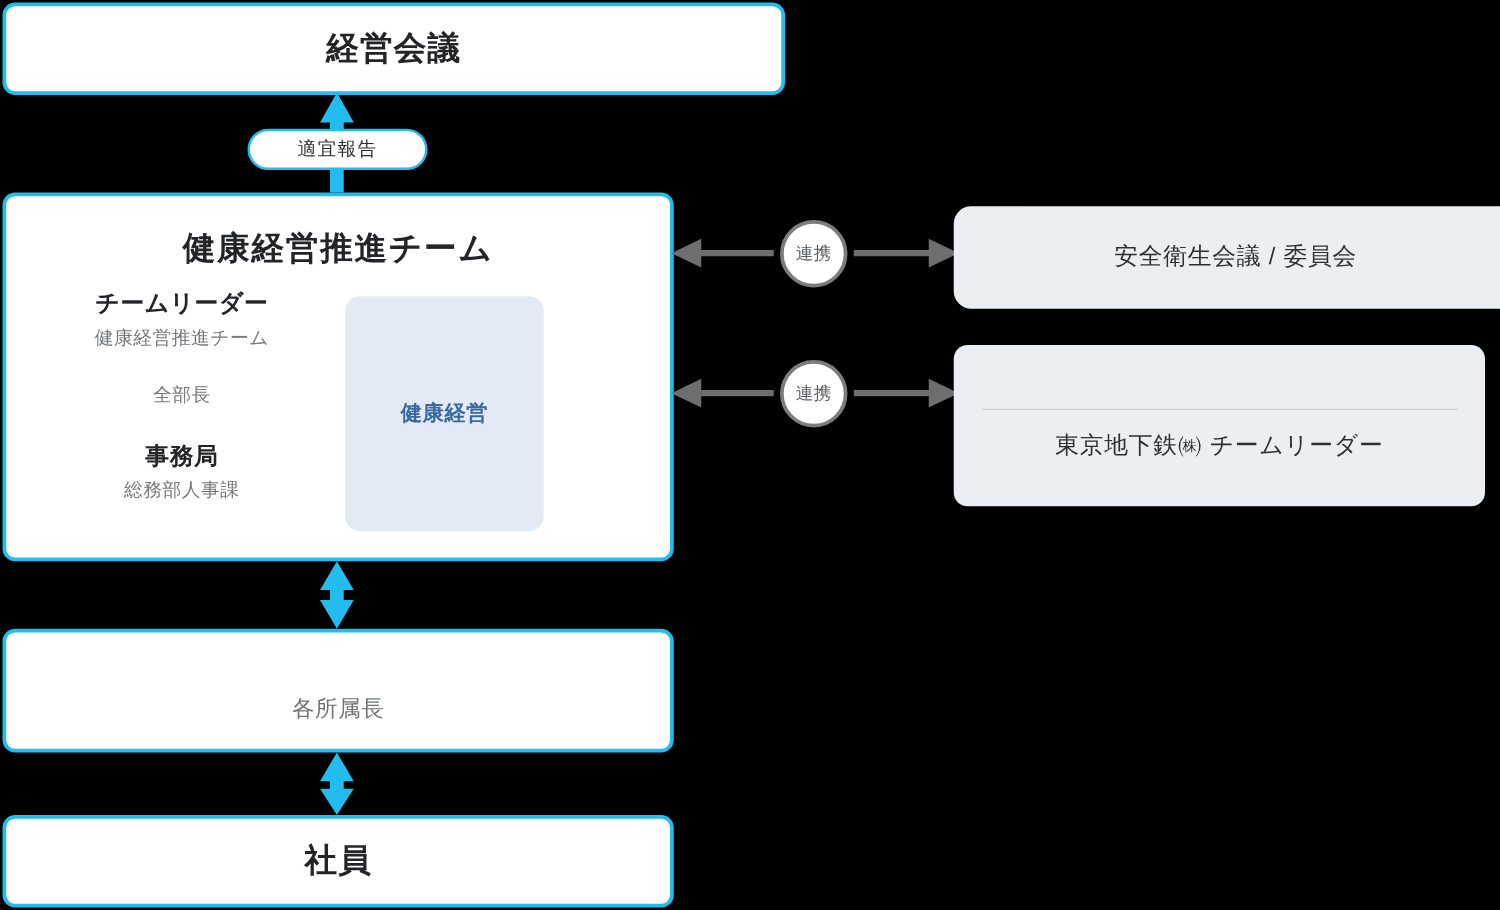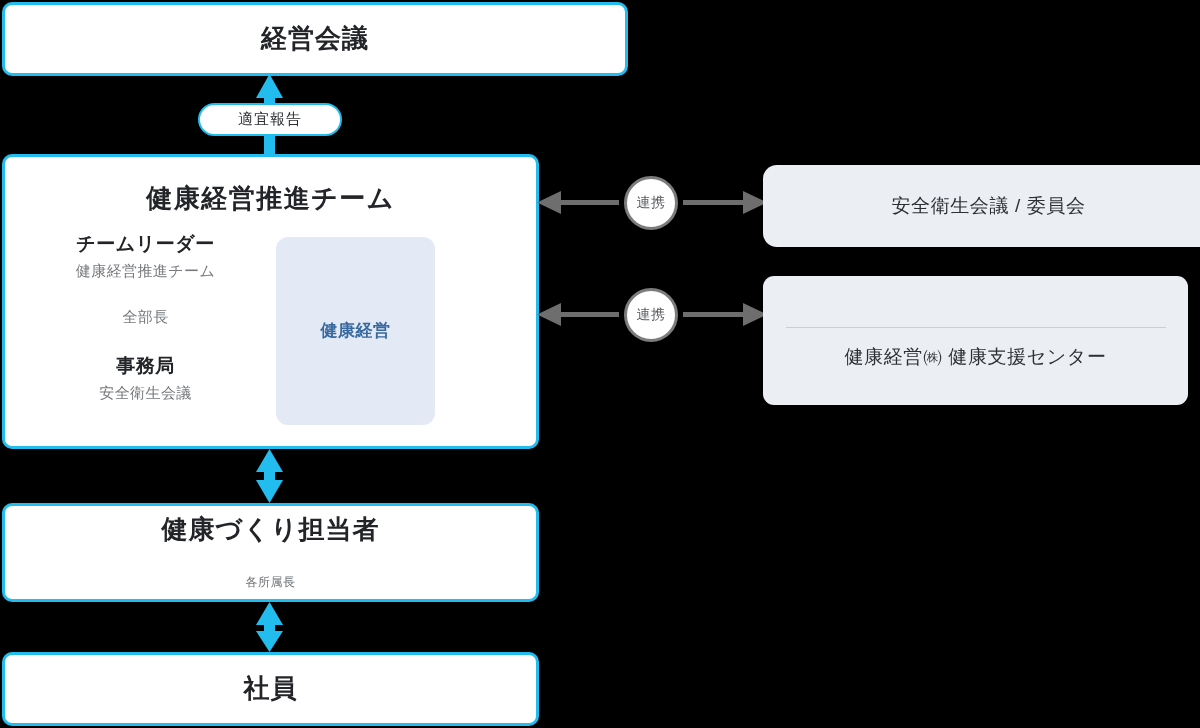--- a/index.html
+++ b/index.html
@@ -29,21 +29,21 @@
     justify-content: center;
   }
   .cyan-box .title {
     font-size: 26px;
     font-weight: bold;
     color: #222428;
     letter-spacing: 1px;
     line-height: 1.2;
   }
   .cyan-box .subtitle {
-    font-size: 12px;
+    font-size: 18px;
     color: #6f7376;
     margin-top: 28px;
     letter-spacing: 0.5px;
   }
 
   
   #team-box {
     display: block;
   }
   #team-heading {
@@ -207,37 +207,36 @@
     <div id="roles-column">
       <div class="role-block">
         <div class="role-title">チームリーダー</div>
         <div class="role-sub">健康経営推進チーム</div>
       </div>
       <div class="role-block">
         <div class="role-sub">全部長</div>
       </div>
       <div class="role-block">
         <div class="role-title">事務局</div>
-        <div class="role-sub">安全衛生会議</div>
+        <div class="role-sub">総務部人事課</div>
       </div>
     </div>
 
     <div id="meeting-box">
       <div class="mline">健康経営</div>
     </div>
   </div>
 
   <svg class="v-arrow" width="1200" height="728" viewBox="0 0 1200 728" style="pointer-events:none;">
     <rect x="264" y="460" width="11" height="32" fill="#22bdee"></rect>
     <polygon points="269.5,449 256,472 283,472" fill="#22bdee"></polygon>
     <polygon points="269.5,503 256,480 283,480" fill="#22bdee"></polygon>
   </svg>
 
   <div class="cyan-box" id="promoter-box" style="left:2px; top:503px; width:537px; height:99px;">
-    <div class="title">健康づくり担当者</div>
     <div class="subtitle">各所属長</div>
   </div>
 
   <svg class="v-arrow" width="1200" height="728" viewBox="0 0 1200 728" style="pointer-events:none;">
     <rect x="264" y="613" width="11" height="30" fill="#22bdee"></rect>
     <polygon points="269.5,602 256,625 283,625" fill="#22bdee"></polygon>
     <polygon points="269.5,652 256,631 283,631" fill="#22bdee"></polygon>
   </svg>
 
   <div class="cyan-box" id="employee-box" style="left:2px; top:652px; width:537px; height:74px;">
@@ -265,16 +264,16 @@
     <polygon points="2,22.5 26,11 26,34" fill="#6e6e6e"></polygon>
     <rect x="148" y="20" width="62" height="5" fill="#6e6e6e"></rect>
     <polygon points="232,22.5 208,11 208,34" fill="#6e6e6e"></polygon>
   </svg>
   <div class="link-circle" style="left:624px; top:288px;">
     <span class="clabel">連携</span>
   </div>
 
   <div class="gray-box" id="insurance-box" style="left:763px; top:276px; width:425px; height:129px;">
     <div class="gbox-divider"></div>
-    <div class="gline">健康経営㈱ 健康支援センター</div>
+    <div class="gline">東京地下鉄㈱ チームリーダー</div>
   </div>
 
 </div>
 
 </body></html>

